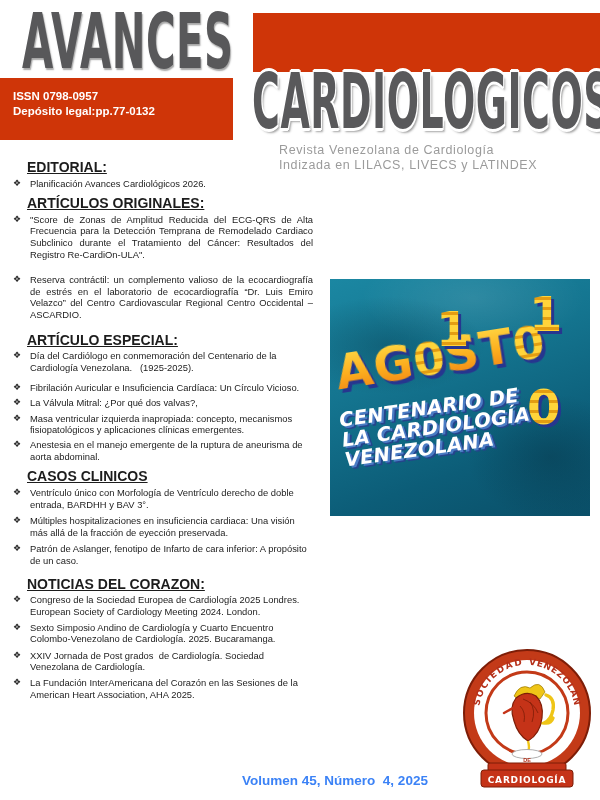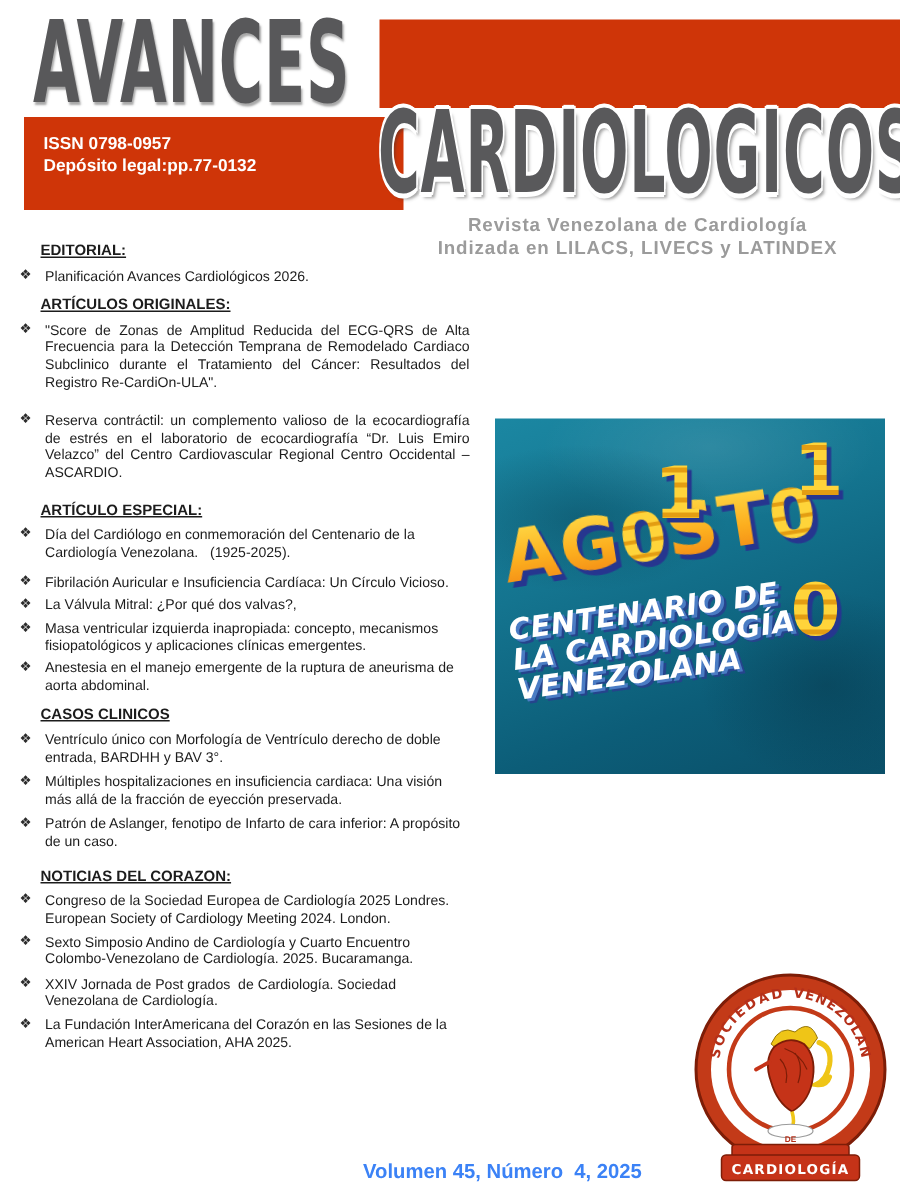--- a/index.html
+++ b/index.html
@@ -1,39 +1,39 @@
 <!DOCTYPE html>
 <html><head>
 <meta charset="utf-8">
 <style>
   html,body{margin:0;padding:0;background:#e8e8e8;}
   .page{position:relative;width:600px;height:800px;background:#fff;overflow:hidden;
         font-family:"Liberation Sans",sans-serif;}
 
   
   .red-box-top{position:absolute;left:253px;top:13px;width:347px;height:59px;}
-  .issn-box{position:absolute;left:16px;top:78px;width:253px;height:62px;}
+  .issn-box{position:absolute;left:0;top:78px;width:233px;height:62px;}
   .issn-text{padding:11px 0 0 13px;color:#fff;font-weight:bold;font-size:11.5px;line-height:15px;}
   .title-avances{position:absolute;left:22px;top:4px;font-family:"DejaVu Sans","Liberation Sans",sans-serif;
         font-weight:900;font-size:76px;line-height:76px;color:#58585a;white-space:nowrap;
         transform:scaleX(.53);transform-origin:left top;letter-spacing:1px;
         text-shadow:2px 2px 2px rgba(60,60,60,.45);}
   .title-cardio{position:absolute;left:252px;top:64px;font-family:"DejaVu Sans","Liberation Sans",sans-serif;
         font-weight:900;font-size:76px;line-height:76px;color:#59595b;white-space:nowrap;
         transform:scaleX(.50);transform-origin:left top;letter-spacing:1px;
         text-shadow:-2px -2px 0 #fff,2px -2px 0 #fff,-2px 2px 0 #fff,2px 2px 0 #fff,
                     0 -3px 0 #fff,0 3px 0 #fff,4px 4px 3px rgba(50,50,50,.45);}
-  .subtitle{position:absolute;left:265px;top:143px;width:320px;text-align:center;
-        color:#9b9b9b;font-size:12.5px;line-height:14.5px;letter-spacing:.6px;font-weight:bold;}
+  .subtitle{position:absolute;left:279px;top:143px;width:320px;
+        color:#9b9b9b;font-size:12.5px;line-height:14.5px;letter-spacing:.6px;}
 
   
   #toc{position:absolute;left:12px;top:162px;width:301px;color:#1c1c1c;
        font-size:9.4px;line-height:11.6px;}
   .sec{margin-bottom:9px;}
-  .sec-heading{font-weight:bold;text-decoration:underline;font-size:10px;margin:0 0 4px 0;padding-left:15px;}
+  .sec-heading{font-weight:bold;text-decoration:underline;font-size:14px;margin:0 0 4px 0;padding-left:15px;}
   .item{display:flex;margin-bottom:3.5px;}
   .item .bullet{flex:none;width:17px;font-size:9px;color:#2b2b2b;padding-left:1px;}
   .item .txt{flex:1;}
   .sec:nth-of-type(2) .item{margin-bottom:14px;}
   .sec:nth-of-type(2) .txt{text-align:justify;}
   .sec:nth-of-type(3){}
   .sec:nth-of-type(4) .item:nth-of-type(4){margin-bottom:6px;}
   .sec:nth-of-type(5) .item{margin-bottom:5px;}
   .sec:nth-of-type(6){margin-top:12px;}
   .sec:nth-of-type(6) .item{margin-bottom:4.5px;}

